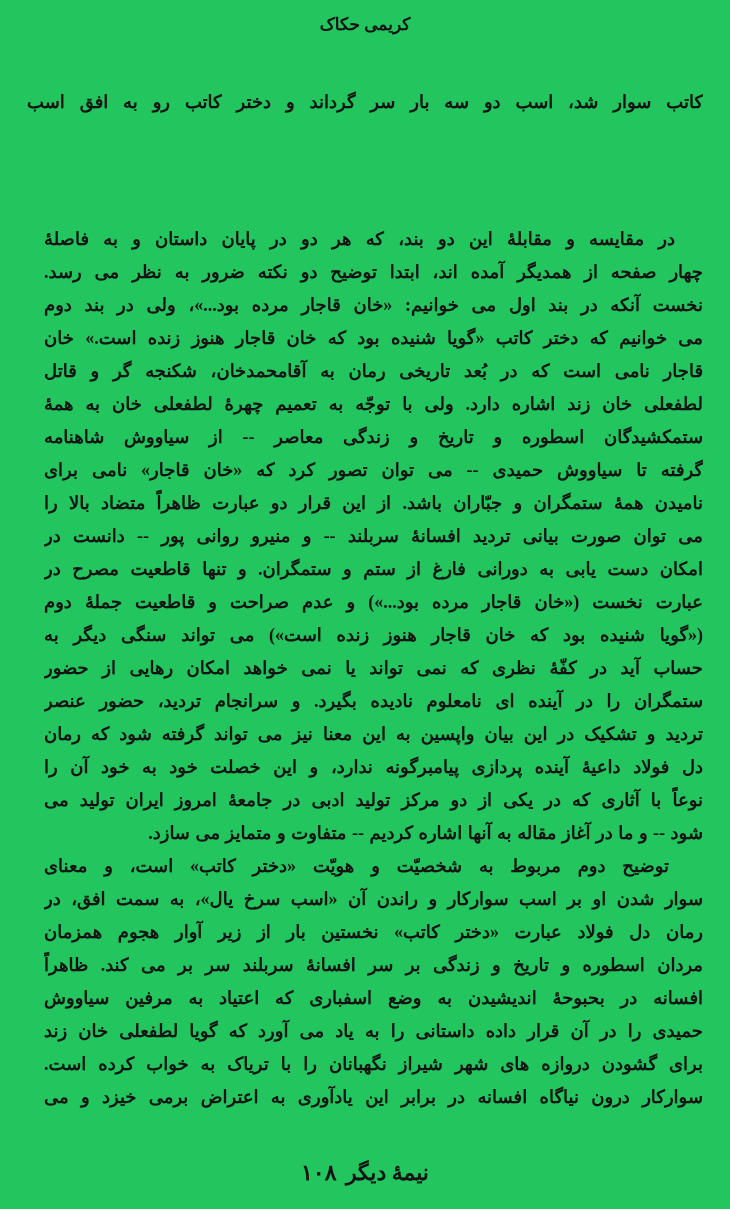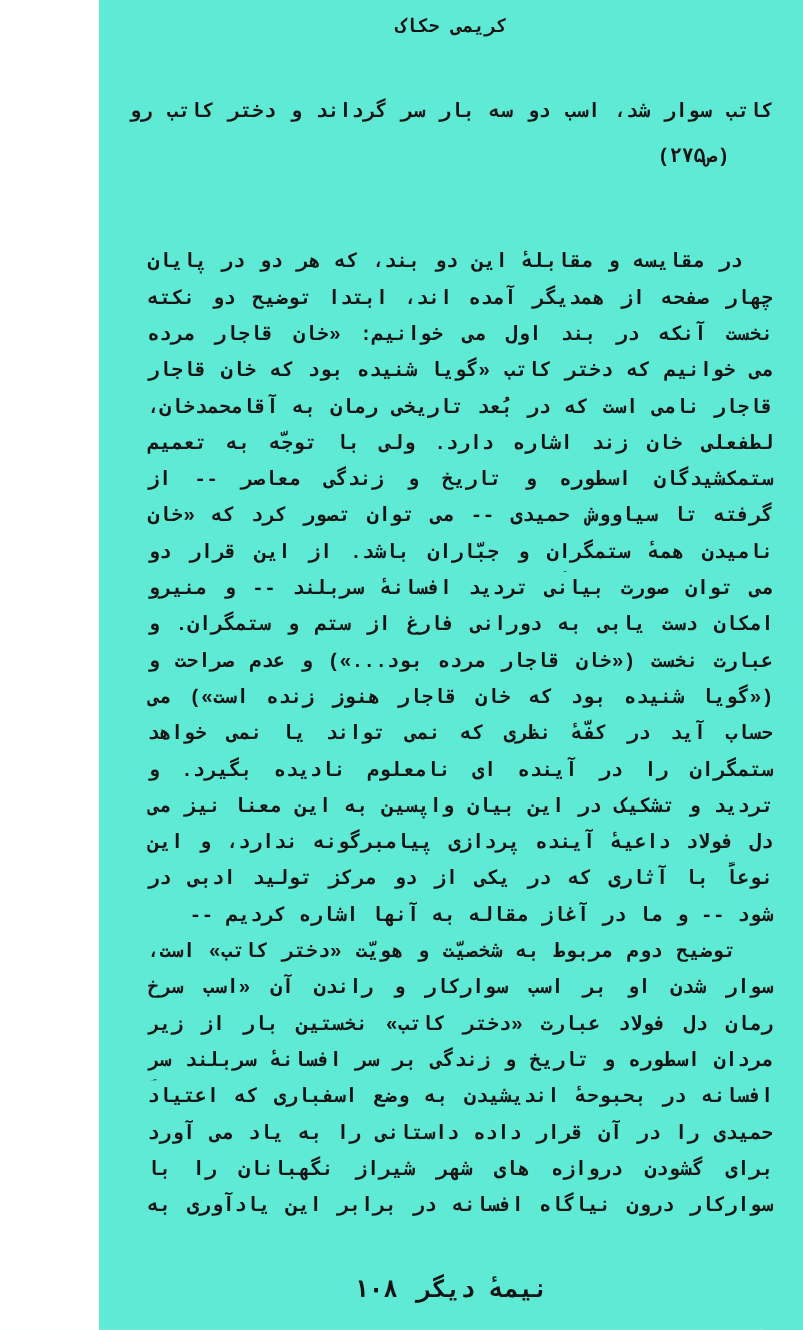--- a/index.html
+++ b/index.html
@@ -2,24 +2,24 @@
 <html lang="fa" dir="rtl"><head>
 <meta charset="utf-8">
 <style>
   html, body {
     margin: 0;
     padding: 0;
     background: #ffffff;
   }
   .page {
     position: relative;
-    width: 640px;
+    width: 730px;
     height: 1209px;
-    background: #5eead4;
-    font-family: Liberation Mono, monospace;
+    background: #22c55e;
+    font-family: Liberation Serif, serif;
     color: #141414;
     direction: rtl;
     overflow: hidden;
   }
   .running-head {
     position: absolute;
     top: 14px;
     left: 0;
     width: 100%;
     text-align: center;
@@ -78,21 +78,20 @@
 </style>
 </head>
 <body>
 
 <div class="page">
 
   <div class="running-head">کریمی حکاک</div>
 
   <div class="quote-block">
     <div class="line">کاتب سوار شد، اسب دو سه بار سر گرداند و دختر کاتب رو به افق اسب</div>
-    <div class="line pagenum">(ص۲۷۵)</div>
   </div>
 
   <div class="body-block">
     <div class="line ind1">در مقایسه و مقابلهٔ این دو بند، که هر دو در پایان داستان و به فاصلهٔ</div>
     <div class="line">چهار صفحه از همدیگر آمده اند، ابتدا توضیح دو نکته ضرور به نظر می رسد.</div>
     <div class="line">نخست آنکه در بند اول می خوانیم: «خان قاجار مرده بود...»، ولی در بند دوم</div>
     <div class="line">می خوانیم که دختر کاتب «گویا شنیده بود که خان قاجار هنوز زنده است.» خان</div>
     <div class="line">قاجار نامی است که در بُعد تاریخی رمان به آقامحمدخان، شکنجه گر و قاتل</div>
     <div class="line">لطفعلی خان زند اشاره دارد. ولی با توجّه به تعمیم چهرهٔ لطفعلی خان به همهٔ</div>
     <div class="line">ستمکشیدگان اسطوره و تاریخ و زندگی معاصر -- از سیاووش شاهنامه</div>

